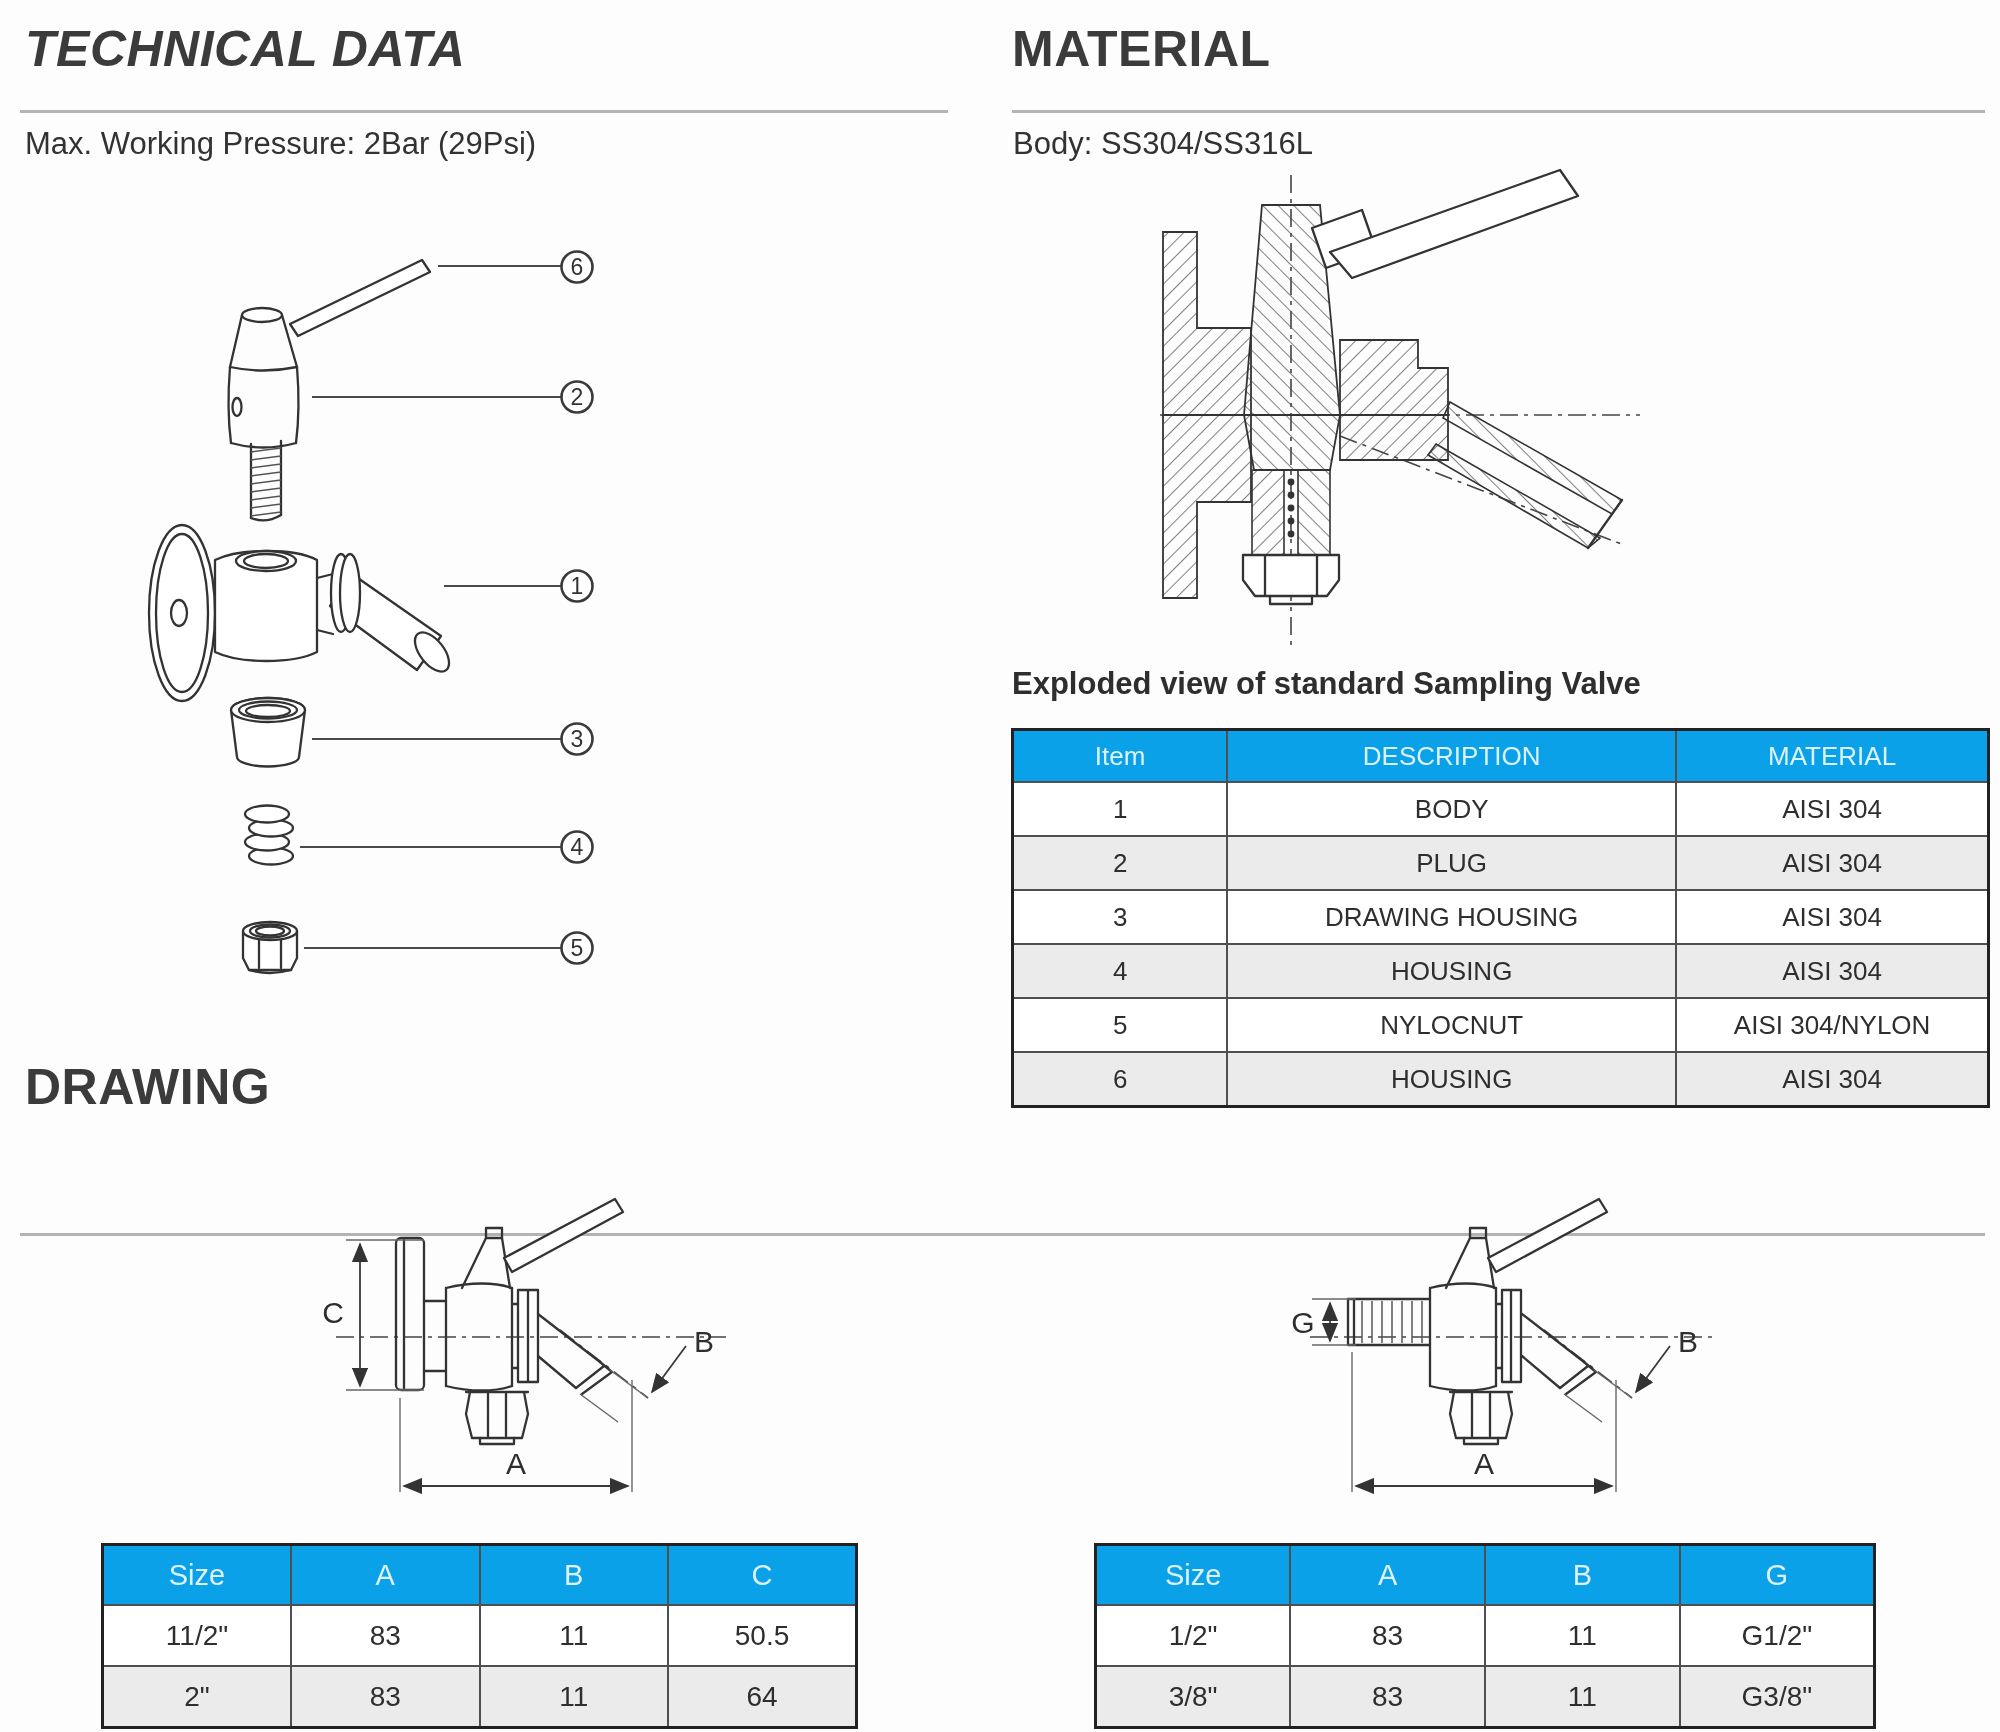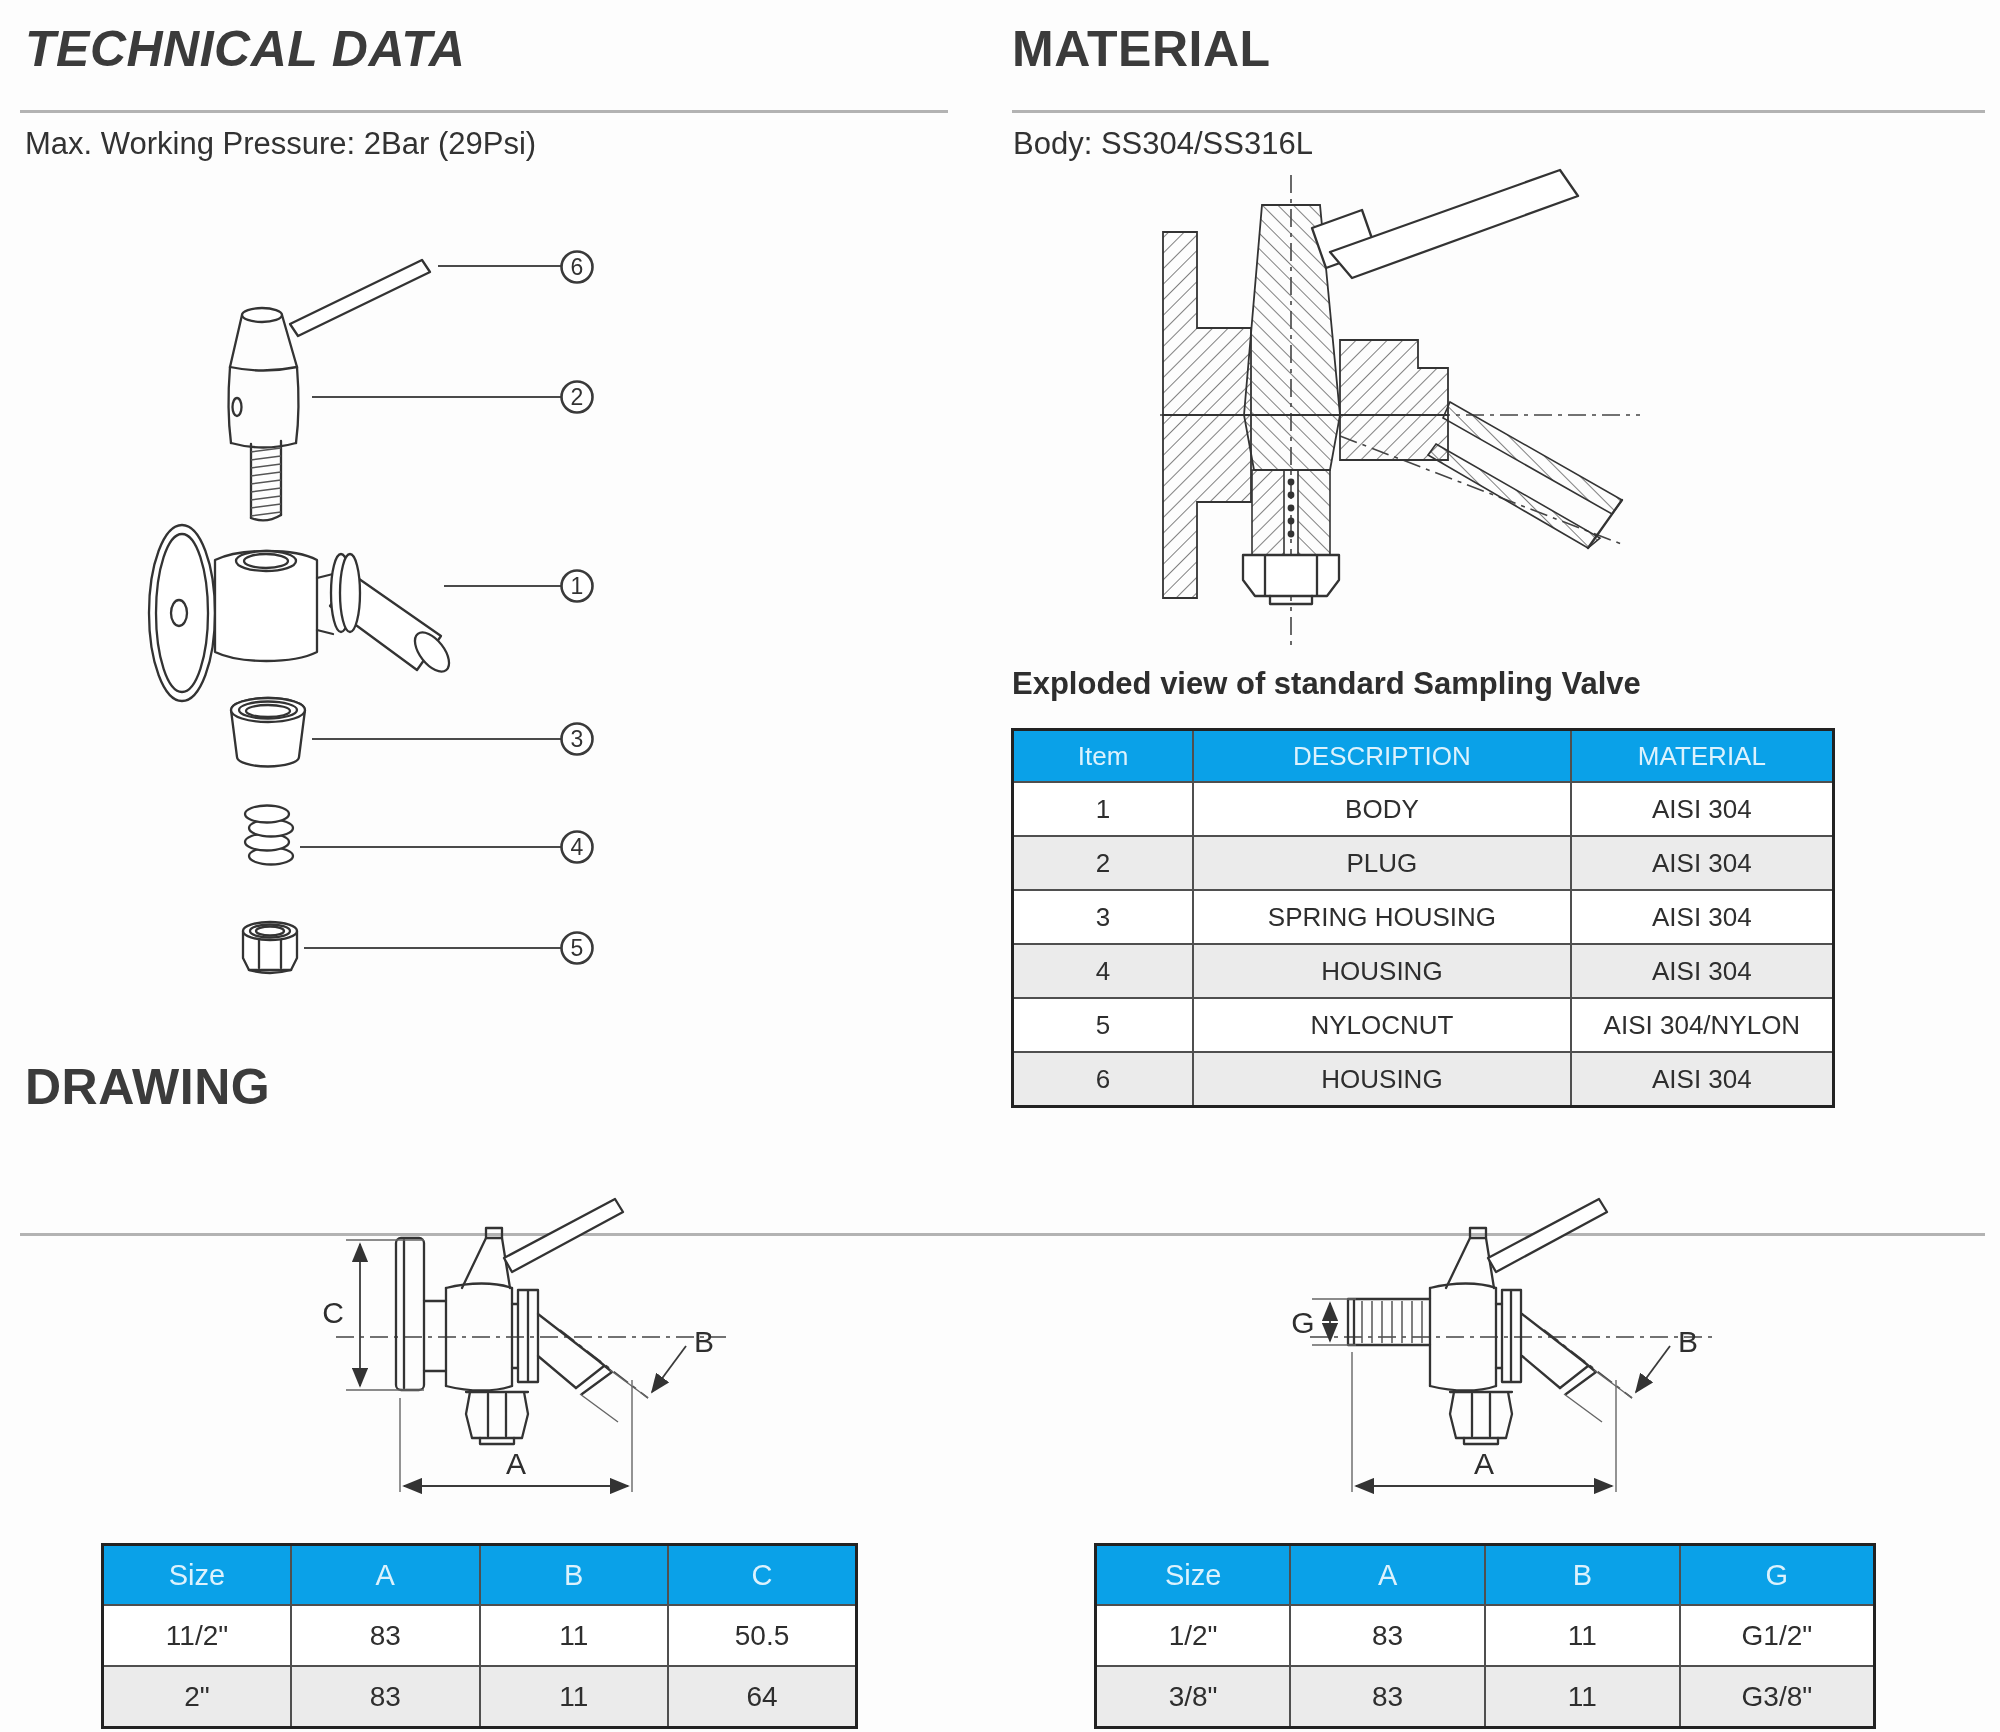--- a/index.html
+++ b/index.html
@@ -17,21 +17,21 @@
 
   table.spec{border-collapse:collapse;table-layout:fixed;background:#fff;
     border:3px solid #222;}
   table.spec th, table.spec td{
     border:2px solid #4f4f4f;text-align:center;vertical-align:middle;
     overflow:hidden;white-space:nowrap;padding:0;}
   table.spec th{background:#0aa1e8;color:#dcf2fd;font-weight:400;}
   table.spec tbody tr:nth-child(even) td{background:#ebebeb;}
   table.spec td{color:#2e2e2e;}
 
-  table.mat{width:824px;font-size:26px;}
+  table.mat{width:979px;font-size:26px;}
   table.mat th{height:50px;}
   table.mat td{height:52px;}
 
   table.dim{font-size:28px;padding-left:20px;}
   table.dim th{height:58px;font-size:29px;}
   table.dim td{height:59px;}
   table.dim-l{width:757px;}
   table.dim-r{width:782px;}
 
   svg{overflow:visible;display:block;}
@@ -216,21 +216,21 @@
       <td>BODY</td>
       <td>AISI 304</td>
     </tr>
     <tr>
       <td>2</td>
       <td>PLUG</td>
       <td>AISI 304</td>
     </tr>
     <tr>
       <td>3</td>
-      <td>SPRING HOUSING</td>
+      <td>DRAWING HOUSING</td>
       <td>AISI 304</td>
     </tr>
     <tr>
       <td>4</td>
       <td>HOUSING</td>
       <td>AISI 304</td>
     </tr>
     <tr>
       <td>5</td>
       <td>NYLOCNUT</td>

